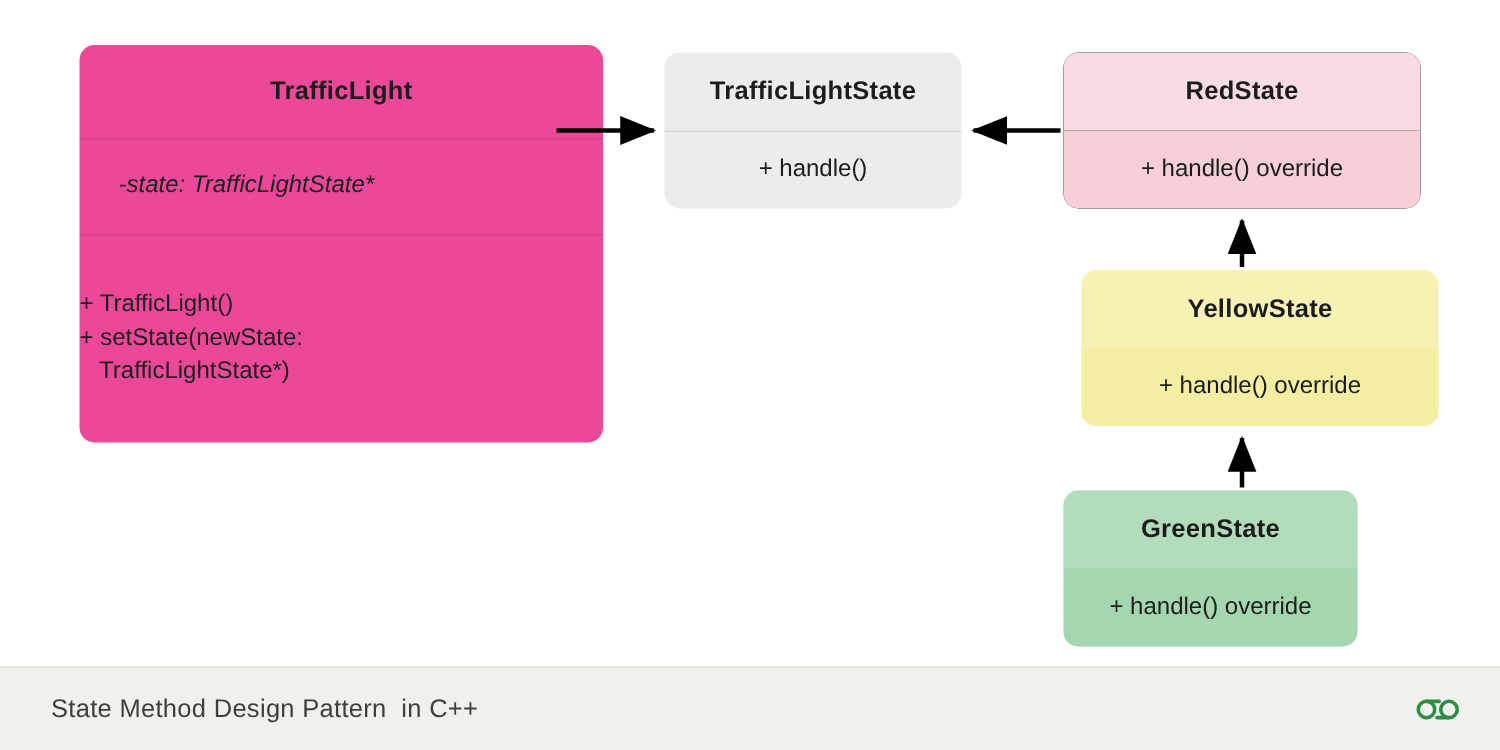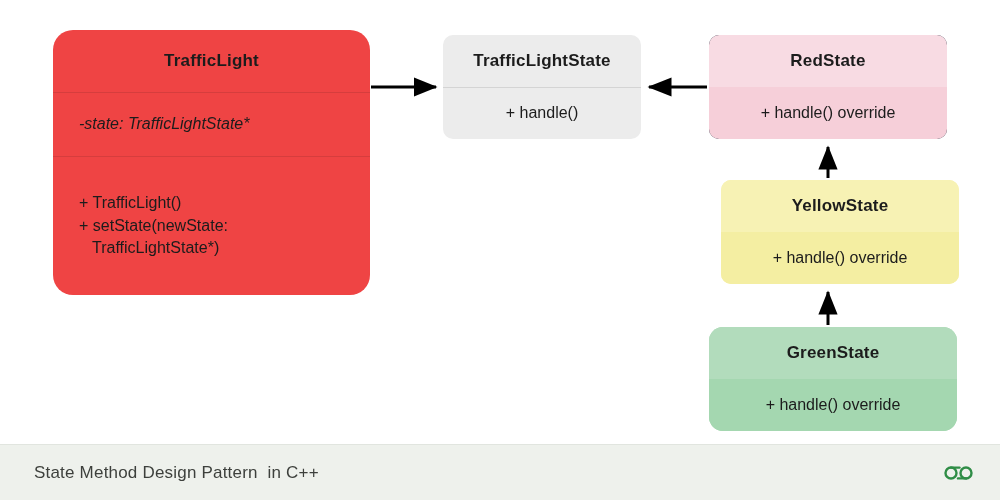--- a/index.html
+++ b/index.html
@@ -50,34 +50,32 @@
   .divider {
     height: 1px;
     width: 100%;
     background: rgba(0,0,0,0.10);
   }
 
   
   #traffic-light-class {
     left: 53px;
     top: 30px;
-    width: 317px;
+    width: 349px;
     height: 265px;
-    background: #ef4444;
-    border-radius: 20px;
+    background: #ec4899;
   }
   #traffic-light-class .uml-title { height: 62px; }
   #traffic-light-class .attr-section {
     height: 63px;
     padding-left: 26px;
     font-style: italic;
   }
   #traffic-light-class .ops-section {
     height: 138px;
-    padding-left: 26px;
   }
 
   
   #traffic-light-state-class {
     left: 443px;
     top: 35px;
     width: 198px;
     height: 104px;
     background: #ececec;
   }
@@ -107,24 +105,23 @@
     background: #f6f0ab;
     margin-left: 12px;
   }
   #yellow-state-class .uml-title { height: 52px; background: #f7f2b4; }
   #yellow-state-class .ops-section { height: 52px; align-items: center; background: #f4eea2; }
 
   
   #green-state-class {
     left: 709px;
     top: 327px;
-    width: 248px;
+    width: 196px;
     height: 104px;
     background: #a9d9b4;
-    border-radius: 14px;
   }
   #green-state-class .uml-title { height: 52px; background: #b2dcbc; }
   #green-state-class .ops-section { height: 52px; align-items: center; background: #a4d7b0; }
 
   
   .arrow-svg {
     position: absolute;
     overflow: visible;
     pointer-events: none;
   }

